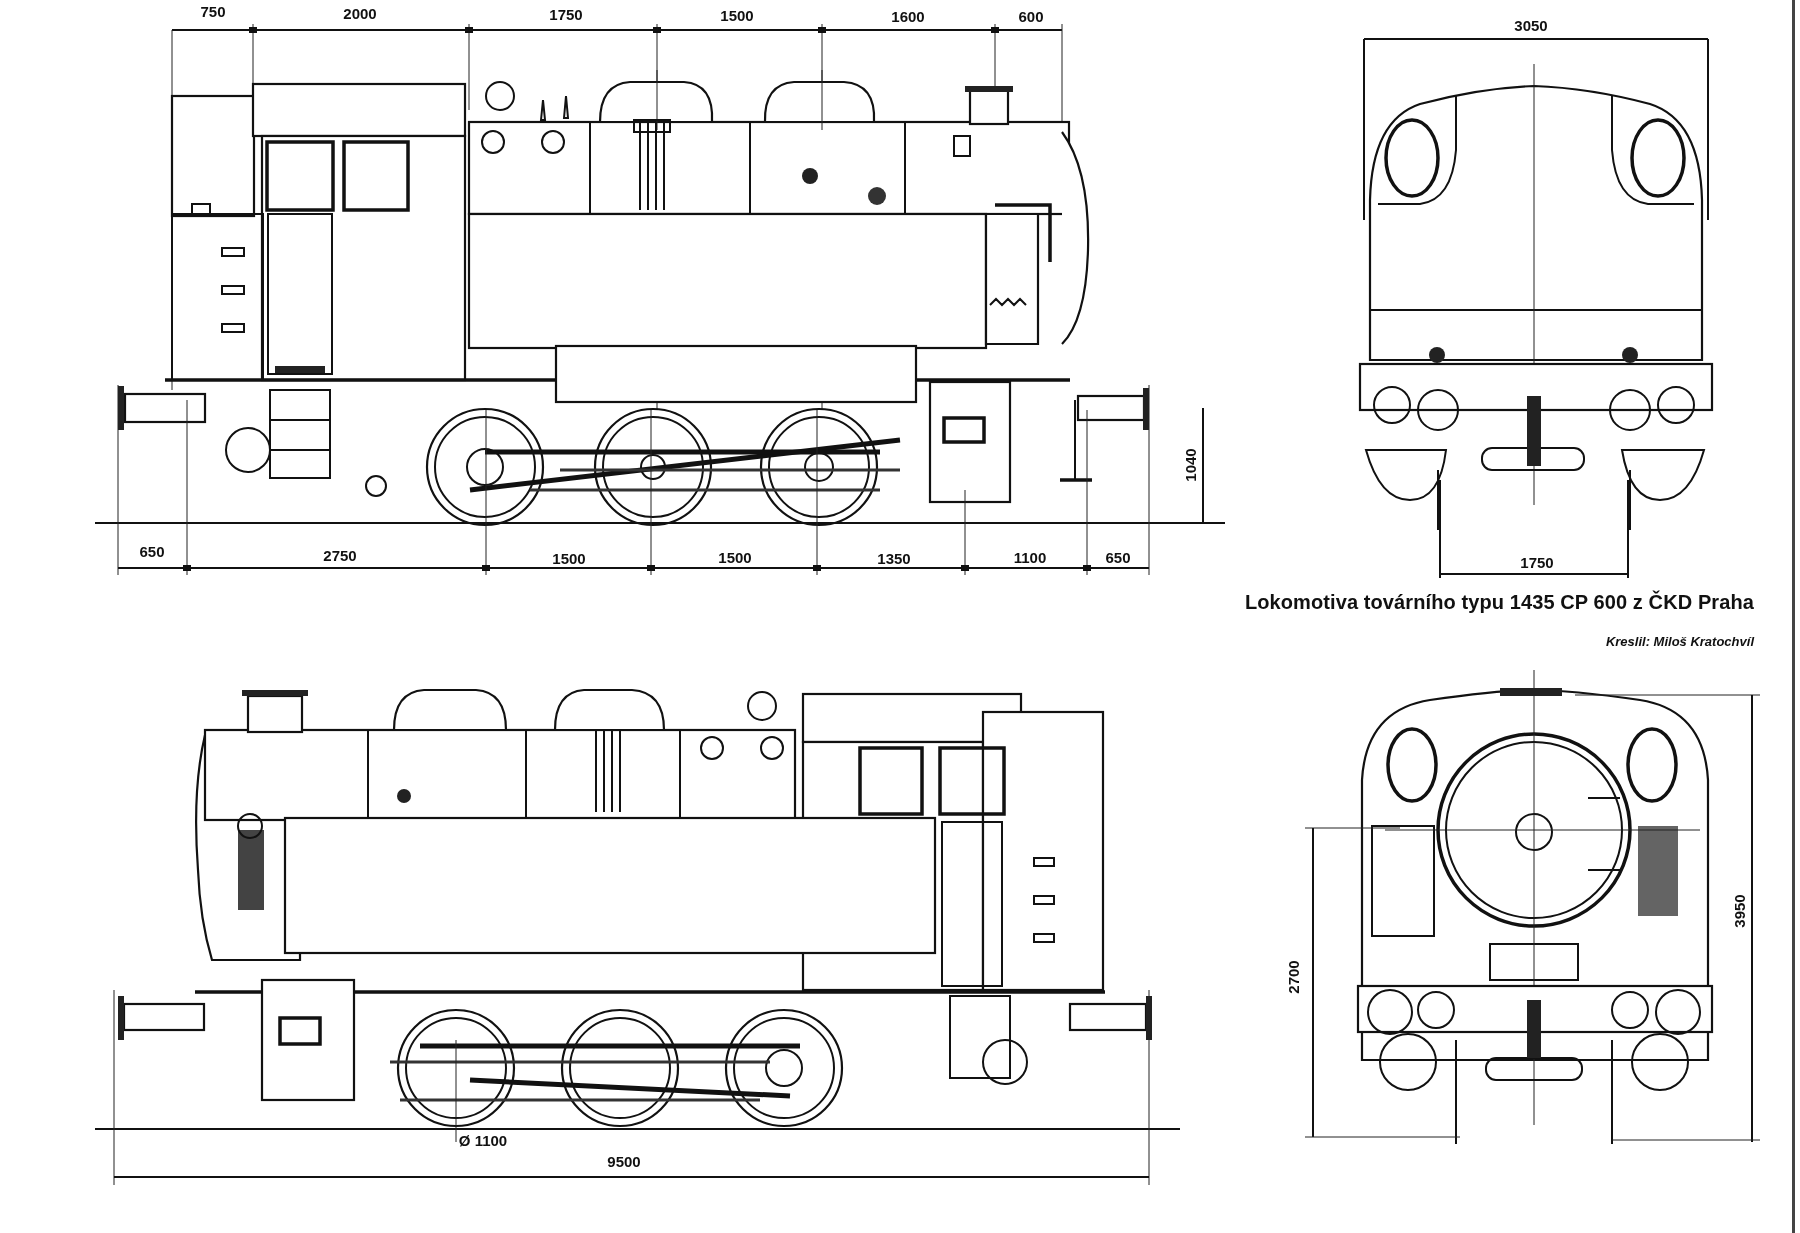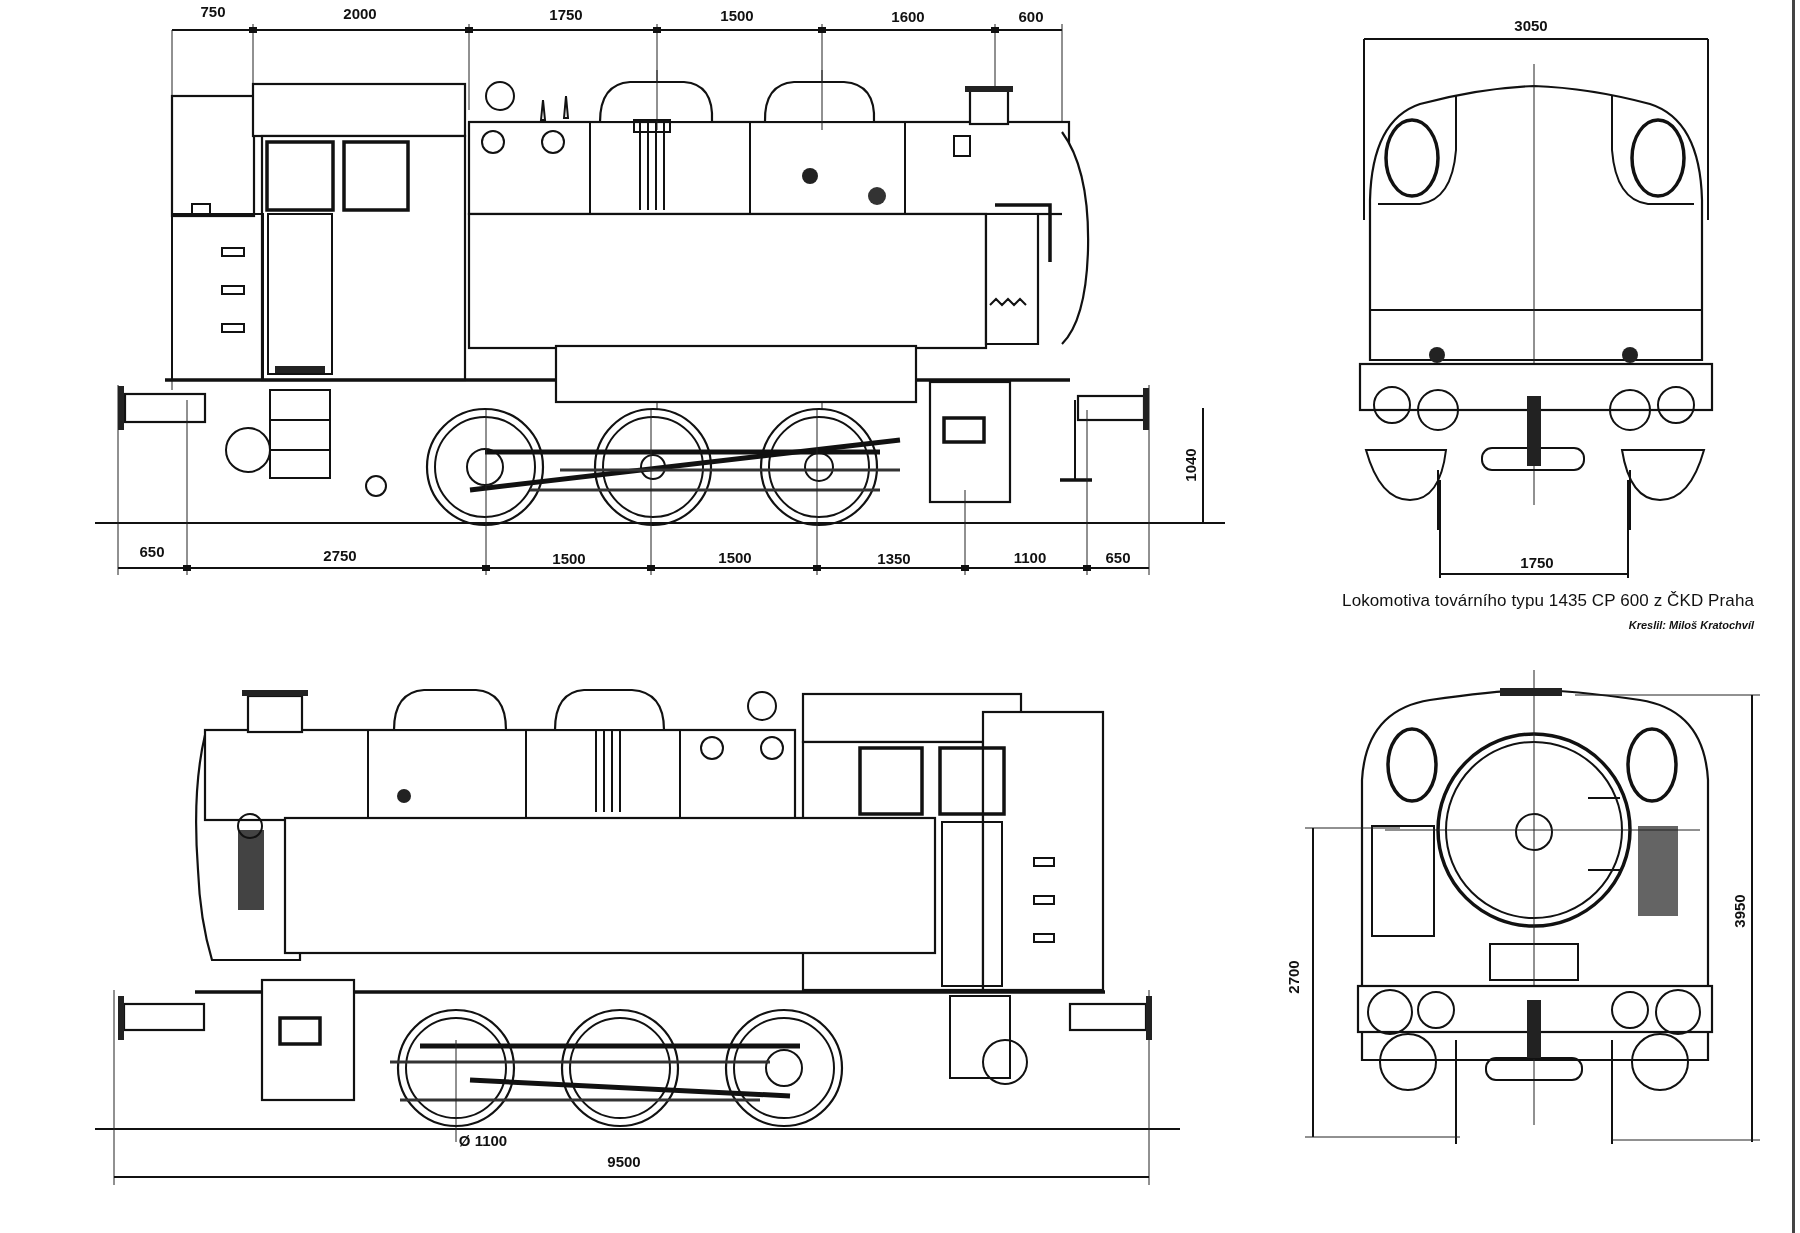--- a/index.html
+++ b/index.html
@@ -5,22 +5,22 @@
   html, body { margin: 0; padding: 0; background: #ffffff; }
   body { width: 1800px; height: 1233px; position: relative; overflow: hidden; font-family: "Liberation Sans", sans-serif; }
   #canvas { position: absolute; left: 0; top: 0; width: 1800px; height: 1233px; }
   .dim { font-family: "Liberation Sans", sans-serif; font-weight: bold; font-size: 15px; fill: #111; }
   .ln { stroke: #111; fill: none; stroke-width: 2; }
   .thin { stroke: #222; fill: none; stroke-width: 1; }
   .thick { stroke: #111; fill: none; stroke-width: 3.5; }
   .fillw { fill: #fff; stroke: #111; stroke-width: 2.2; }
   .hatch { fill: #222; }
   .caption { position: absolute; right: 46px; top: 591px; text-align: right; color: #111; }
-  .caption .title { font-family: "Liberation Sans", sans-serif; font-weight: normal; font-size: 17px; letter-spacing: 0.1px; }
-  .caption .credit { font-family: "Liberation Sans", sans-serif; font-weight: bold; font-style: italic; font-size: 11px; margin-top: 8px; }
+  .caption .title { font-family: "Liberation Sans", sans-serif; font-weight: bold; font-size: 20px; letter-spacing: 0.1px; }
+  .caption .credit { font-family: "Liberation Sans", sans-serif; font-weight: bold; font-style: italic; font-size: 13px; margin-top: 20px; }
   .border-right { position: absolute; left: 1792px; top: 0; width: 3px; height: 1233px; background: #444; }
 </style>
 </head>
 <body>
 
 <svg id="canvas" viewBox="0 0 1800 1233" xmlns="http://www.w3.org/2000/svg">
 
   <g>
 
     <g>

